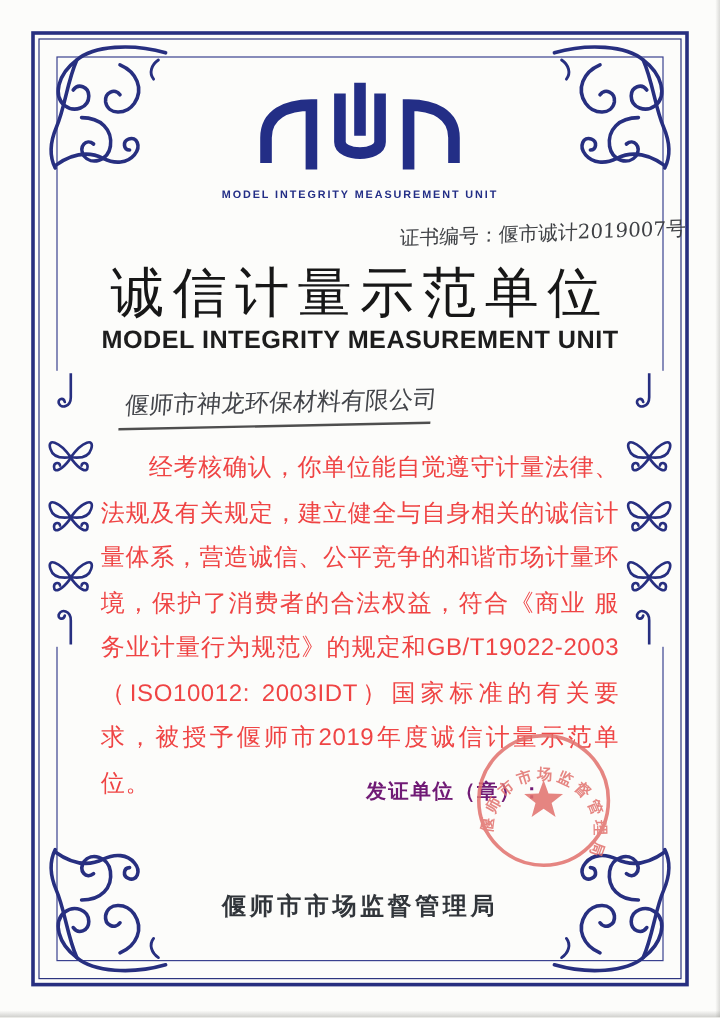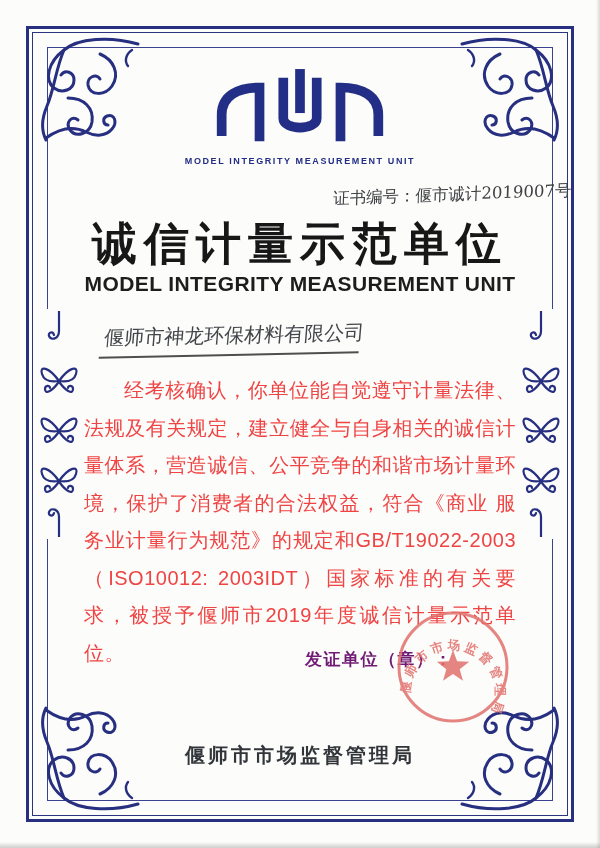--- a/index.html
+++ b/index.html
@@ -36,21 +36,21 @@
   .cert-no{
     position:absolute;left:333px;top:184px;width:230px;
     font-family:"DejaVu Serif","Liberation Serif",serif;
     font-size:16.5px;color:#3f4145;transform:rotate(-2deg) skewX(-4deg);
     white-space:nowrap;
   }
   
   .title-cn{
     position:absolute;top:214px;left:0;width:600px;text-align:center;
     font-family:"DejaVu Serif","Liberation Serif",serif;
-    font-size:45px;font-weight:700;color:#171717;letter-spacing:7px;
+    font-size:45px;font-weight:400;color:#171717;letter-spacing:7px;
   }
   .title-en{
     position:absolute;top:272px;left:0;width:600px;text-align:center;
     font-size:21px;font-weight:800;color:#1d1d1d;letter-spacing:0.4px;
   }
   
   .company{
     position:absolute;left:100px;top:322px;width:252px;
     font-family:"DejaVu Serif","Liberation Serif",serif;
     font-size:20px;color:#43454a;

